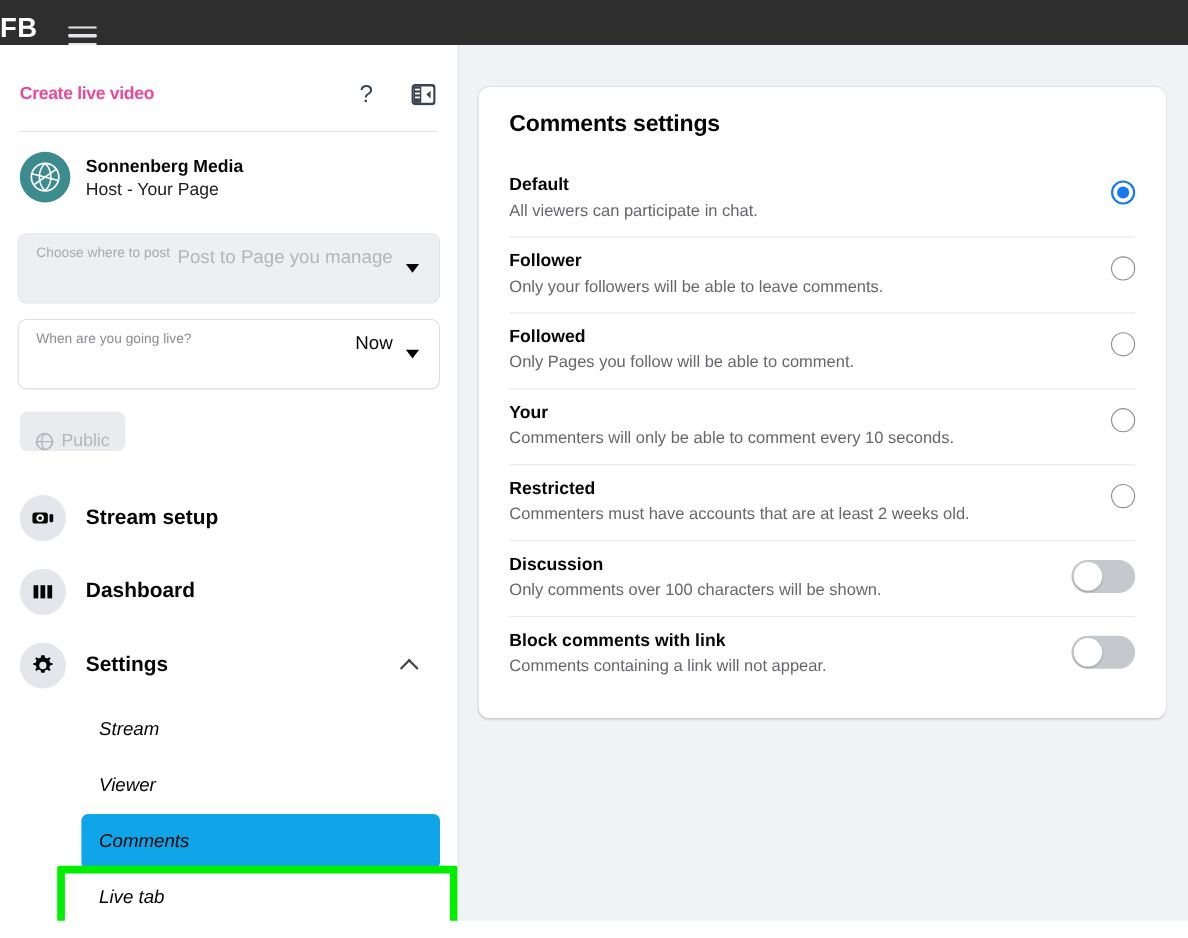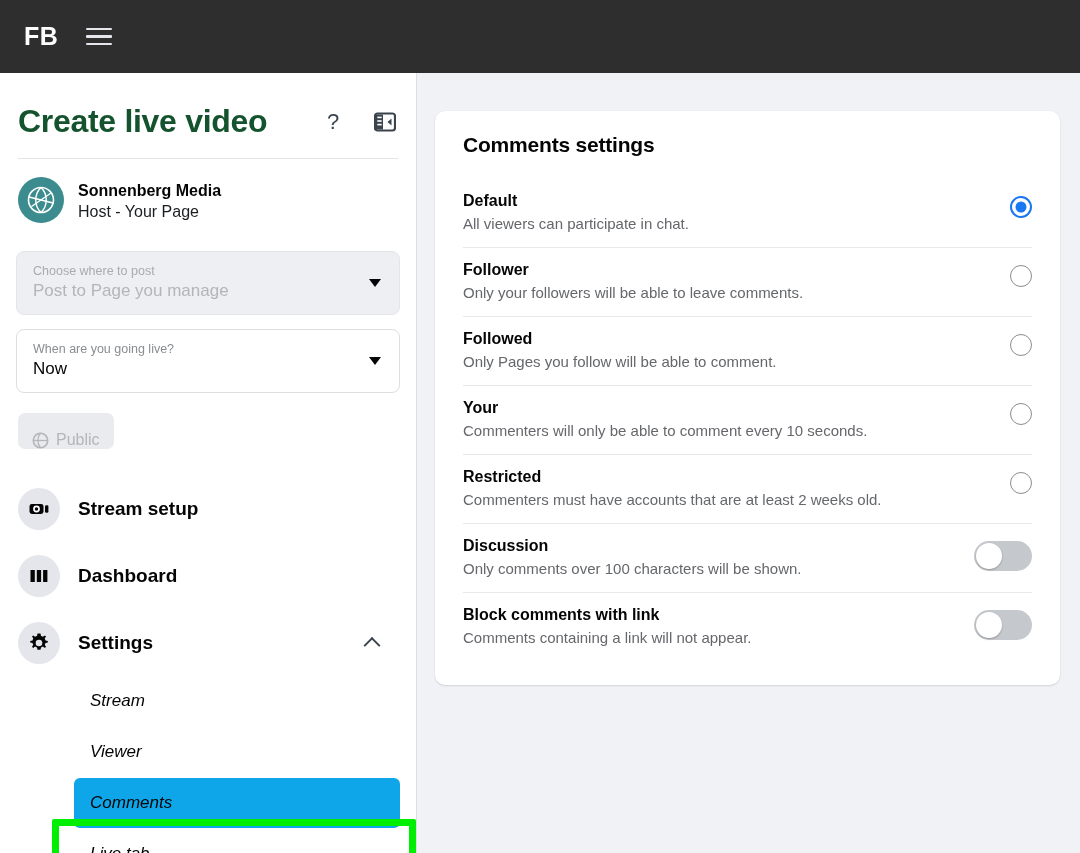--- a/index.html
+++ b/index.html
@@ -5,25 +5,24 @@
   * { box-sizing: border-box; margin: 0; padding: 0; }
   html, body {
     width: 1080px; height: 853px;
     font-family: "Liberation Sans", sans-serif;
     background: #ffffff;
     overflow: hidden;
   }
 
   
   .topbar {
-    height: 73px;
+    height: 41px;
     background: #2e2e2e;
     display: flex;
-    align-items: center;
-    padding-left: 24px;
+    align-items: flex-end;
     gap: 28px;
   }
   .fb-logo {
     color: #ffffff;
     font-size: 25px;
     font-weight: 700;
     letter-spacing: 0.5px;
   }
   .hamburger {
     width: 26px;
@@ -53,23 +52,23 @@
     position: relative;
     padding: 0 16px;
     overflow: hidden;
   }
   .panel-head {
     display: flex;
     align-items: center;
     padding: 30px 0 18px 2px;
   }
   .panel-title {
-    font-size: 32px;
+    font-size: 16px;
     font-weight: 700;
-    color: #14532d;
+    color: #ec4899;
     letter-spacing: -0.3px;
     flex: 1;
   }
   .head-icon {
     width: 30px; height: 30px;
     display: flex; align-items: center; justify-content: center;
     cursor: pointer;
     color: #3b444e;
   }
   .head-icon.qmark { font-size: 22px; font-weight: 400; margin-right: 22px; }
@@ -92,21 +91,21 @@
   .host-sub  { font-size: 16px; font-weight: 400; color: #1c1e21; line-height: 22px; }
 
   
   .select-box {
     position: relative;
     height: 64px;
     border-radius: 8px;
     border: 1px solid #dcdee1;
     margin: 14px 0 0 0;
     padding: 9px 42px 9px 16px;
-    display: flex; flex-direction: column; justify-content: center;
+    display: flex; flex-direction: row; justify-content: space-between;
     cursor: pointer;
     background: #ffffff;
   }
   .select-box.disabled { background: #edeff2; border-color: #e3e5e8; cursor: default; }
   .select-label { font-size: 12.5px; color: #8a8d91; line-height: 16px; }
   .select-box.disabled .select-label { color: #a8abaf; }
   .select-value { font-size: 17px; color: #050505; line-height: 24px; }
   .select-box.disabled .select-value { color: #b2b5b9; }
   .caret {
     position: absolute; right: 18px; top: 50%; transform: translateY(-50%);

